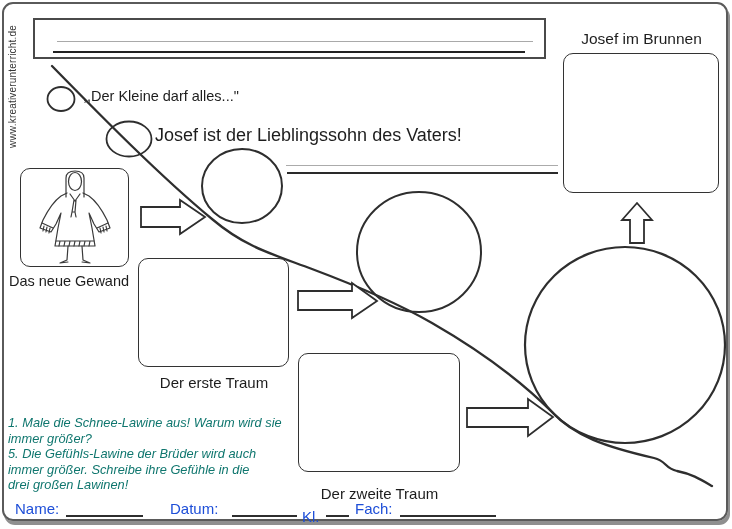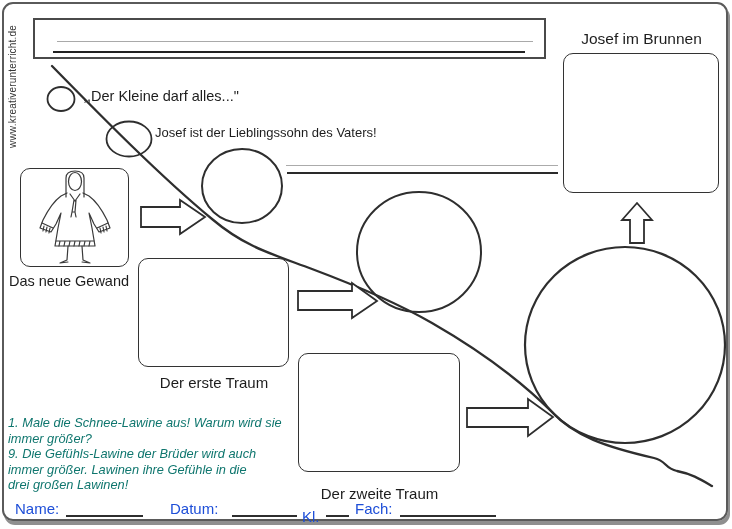--- a/index.html
+++ b/index.html
@@ -49,21 +49,21 @@
     <div class="title-line-thick"></div>
   </div>
 
   <div class="lbl center" style="left:563px;top:30px;width:157px;font-size:15.5px;">Josef im Brunnen</div>
   <div class="rbox" style="left:563px;top:53px;width:154px;height:138px;"></div>
 
   <div class="connector-thin"></div>
   <div class="connector-bold"></div>
 
   <div class="lbl" style="left:83px;top:88px;font-size:14.5px;">,,Der Kleine darf alles..."</div>
-  <div class="lbl" style="left:155px;top:125px;font-size:13px;">Josef ist der Lieblingssohn des Vaters!</div>
+  <div class="lbl" style="left:155px;top:125px;font-size:18px;">Josef ist der Lieblingssohn des Vaters!</div>
 
   <div class="rbox" style="left:20px;top:168px;width:107px;height:97px;"></div>
   <svg class="overlay" style="left:20px;top:168px;" width="110" height="100" viewBox="0 0 110 100">
     <g fill="none" stroke="#3a3a3a" stroke-width="1.2" stroke-linecap="round" stroke-linejoin="round">
       <path d="M46,29 L46,10 Q46,3 55,3 Q64,3 64,10 L64,29"></path>
       <ellipse cx="55" cy="13.5" rx="6.5" ry="9"></ellipse>
       <path d="M47,25 L41,28 C34,33 28,42 23,52 L20,60 L31,64 L36,56 L41,45 L38,60 L35,78 L75,78 L72,60 L69,45 L74,56 L79,64 L90,60 L87,52 C82,42 76,33 69,28 L63,25"></path>
       <path d="M50,26 L55,33 L60,26 M54,32 L52,44 M56,32 L55,44 M52,44 L51,49 M55,44 L56,49 M52,44 L55,44"></path>
       <path d="M22,55 L33,60 M24,58 L23,63 M27,59 L26,64 M30,60 L29,65"></path>
       <path d="M88,55 L77,60 M86,58 L87,63 M83,59 L84,64 M80,60 L81,65"></path>
@@ -92,22 +92,22 @@
       <polygon points="141,207 180,207 180,200 205,217 180,234 180,227 141,227"></polygon>
       <polygon points="298,291 352,291 352,283 377,301 352,318 352,310 298,310"></polygon>
       <polygon points="467,408 528,408 528,399 553,417 528,436 528,427 467,427"></polygon>
       <polygon points="630,243 630,220 622,220 637,203 652,220 644,220 644,243"></polygon>
     </g>
   </svg>
 
   <div class="instructions">
     <div>1. Male die Schnee-Lawine aus! Warum wird sie</div>
     <div>immer größer?</div>
-    <div>9. Die Gefühls-Lawine der Brüder wird auch</div>
-    <div>immer größer. Lawinen ihre Gefühle in die</div>
+    <div>5. Die Gefühls-Lawine der Brüder wird auch</div>
+    <div>immer größer. Schreibe ihre Gefühle in die</div>
     <div>drei großen Lawinen!</div>
   </div>
 
   <div class="footer-label" style="left:15px;">Name:</div>
   <div class="blank" style="left:66px;width:77px;"></div>
   <div class="footer-label" style="left:170px;">Datum:</div>
   <div class="blank" style="left:232px;width:65px;"></div>
   <div class="footer-label" style="left:302px;margin-top:8px;">Kl.</div>
   <div class="blank" style="left:326px;width:23px;"></div>
   <div class="footer-label" style="left:355px;">Fach:</div>

